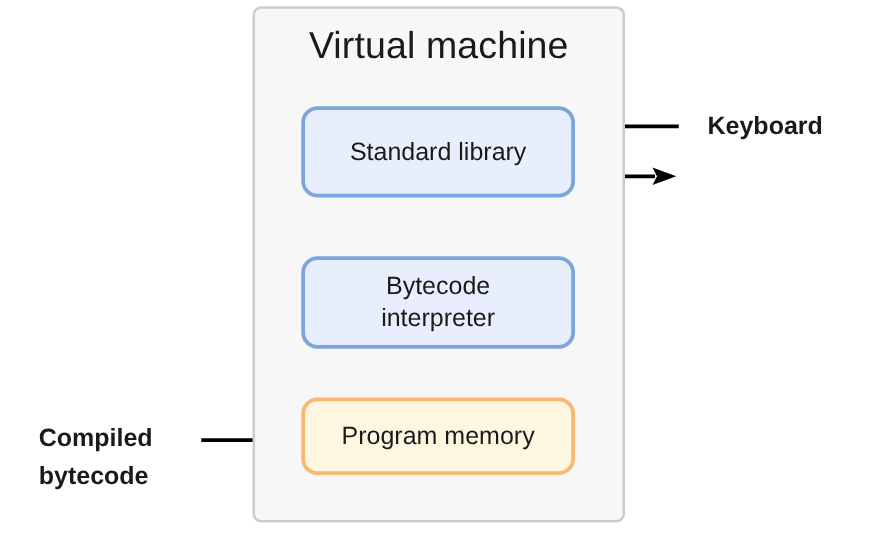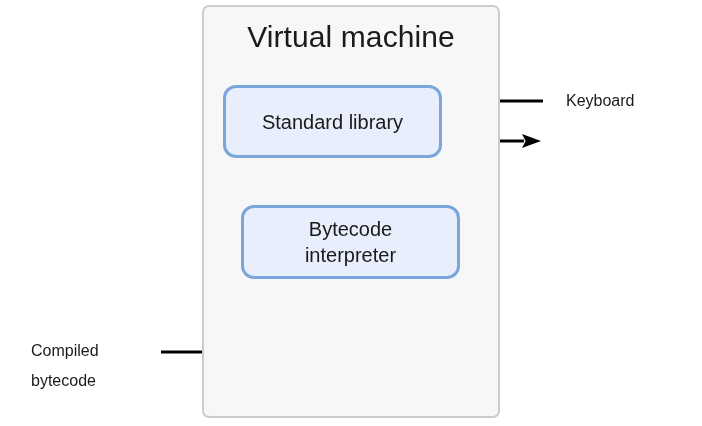--- a/index.html
+++ b/index.html
@@ -66,45 +66,46 @@
   .node-blue {
     background: #e8eefb;
     border: 3px solid #7aa6dc;
   }
   .node-orange {
     background: #fdf6e0;
     border: 3px solid #f9b870;
   }
 
   .node-stdlib {
-    left: 223px;
+    left: 241px;
     top: 85px;
     width: 219px;
     height: 73px;
   }
   .node-interp {
     left: 241px;
     top: 205px;
     width: 219px;
     height: 74px;
   }
   .node-progmem {
     left: 241px;
     top: 318px;
     width: 219px;
     height: 62px;
   }
 
   
   .ext-label {
     position: absolute;
-    font-size: 16px;
+    font-size: 20px;
     line-height: 30px;
     color: #1a1a1a;
     white-space: pre-line;
+    font-weight: bold;
   }
   .label-keyboard {
     left: 566px;
     top: 86px;
   }
   .label-screen {
     left: 577px;
     top: 128px;
   }
   .label-compiled {
@@ -158,18 +159,21 @@
 
   <div class="node node-blue node-stdlib">
     <span>Standard library</span>
   </div>
 
   <div class="node node-blue node-interp">
     <span class="ml" style="white-space:pre-line;">Bytecode
 interpreter</span>
   </div>
 
+  <div class="node node-orange node-progmem">
+    <span>Program memory</span>
+  </div>
 
   <div class="ext-label label-keyboard">Keyboard</div>
   <div class="ext-label label-compiled">Compiled
 bytecode</div>
 
 </div>
 
 </body></html>

